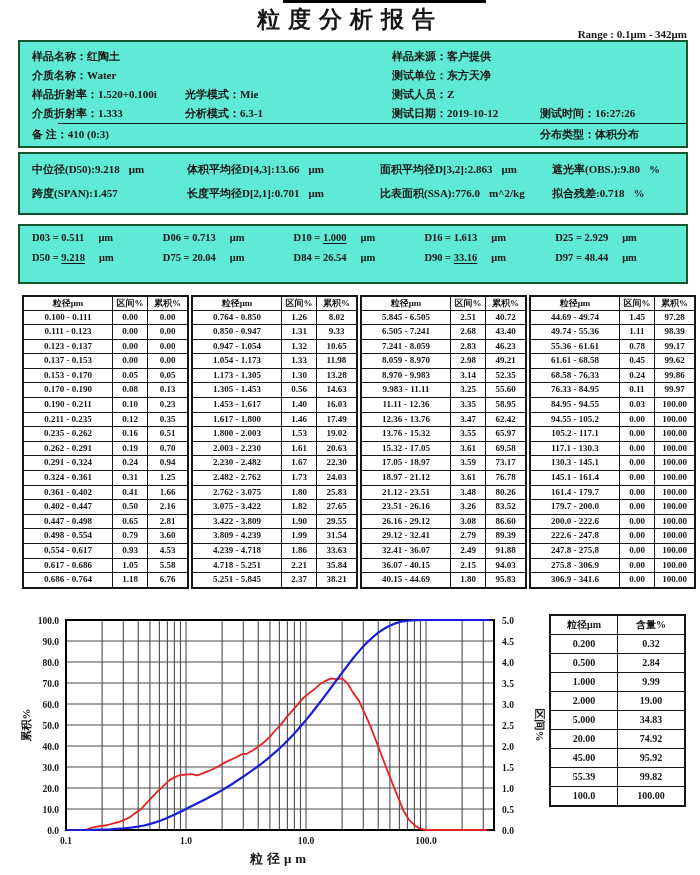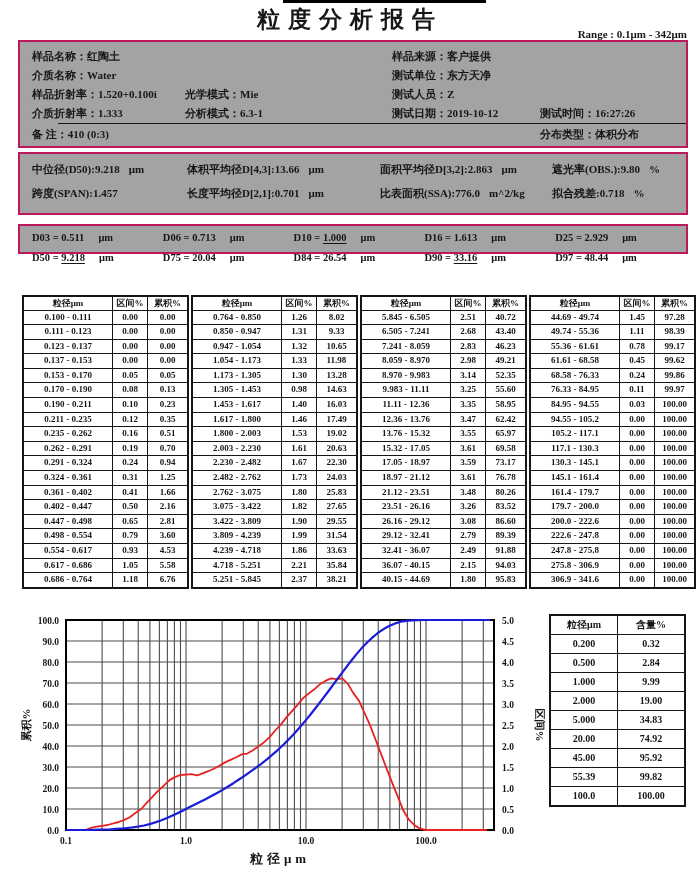--- a/index.html
+++ b/index.html
@@ -1,24 +1,24 @@
 <!DOCTYPE html>
 <html><head>
 <meta charset="utf-8">
 <style>
   html,body{margin:0;padding:0;background:#fff;}
   .page{position:relative;width:700px;height:875px;background:#fff;overflow:hidden;
         font-family:"Liberation Serif","DejaVu Serif",serif;font-weight:700;color:#161616;text-decoration:underline;}
   .toprule{position:absolute;left:283px;top:0;width:203px;height:3px;background:#000;}
   .title{position:absolute;top:4px;left:0;width:100%;text-align:center;font-size:23px;letter-spacing:8px;}
   .range-note{position:absolute;top:28px;right:13px;font-size:11px;}
-  .box{position:absolute;left:18px;width:670px;border:2px solid #be185d;box-sizing:border-box;background:#a3a3a3;}
+  .box{position:absolute;left:18px;width:670px;border:2px solid #14532d;box-sizing:border-box;background:#5eead4;}
   .box1{top:40px;height:108px;}
   .box2{top:152px;height:63px;}
-  .box3{top:224px;height:30px;}
+  .box3{top:224px;height:60px;}
   .fld{position:absolute;white-space:nowrap;font-size:11px;}
   .r1{top:7px}.r2{top:26px}.r3{top:45px}.r4{top:64px}.r5{top:85px}
   .c1{left:12px}.c2{left:165px}.c3{left:372px}.c4{left:520px}
   .s1{top:8px}.s2{top:32px}
   .k1{left:12px}.k2{left:167px}.k3{left:360px}.k4{left:532px}
   .box1-sep{position:absolute;left:38px;right:0;top:81px;height:0;border-top:1.5px solid #161616;}
   .su{margin-left:9px;}
   .prow{position:absolute;left:12px;right:0;display:flex;}
   #pct-row-1{top:6px}#pct-row-2{top:26px}
   .pcell{width:20%;font-size:10.5px;white-space:nowrap;}
@@ -226,21 +226,21 @@
             <td>1.33</td>
             <td>11.98</td>
           </tr>
           <tr>
             <td>1.173 - 1.305</td>
             <td>1.30</td>
             <td>13.28</td>
           </tr>
           <tr>
             <td>1.305 - 1.453</td>
-            <td>0.98</td>
+            <td>0.56</td>
             <td>14.63</td>
           </tr>
           <tr>
             <td>1.453 - 1.617</td>
             <td>1.40</td>
             <td>16.03</td>
           </tr>
           <tr>
             <td>1.617 - 1.800</td>
             <td>1.46</td>

